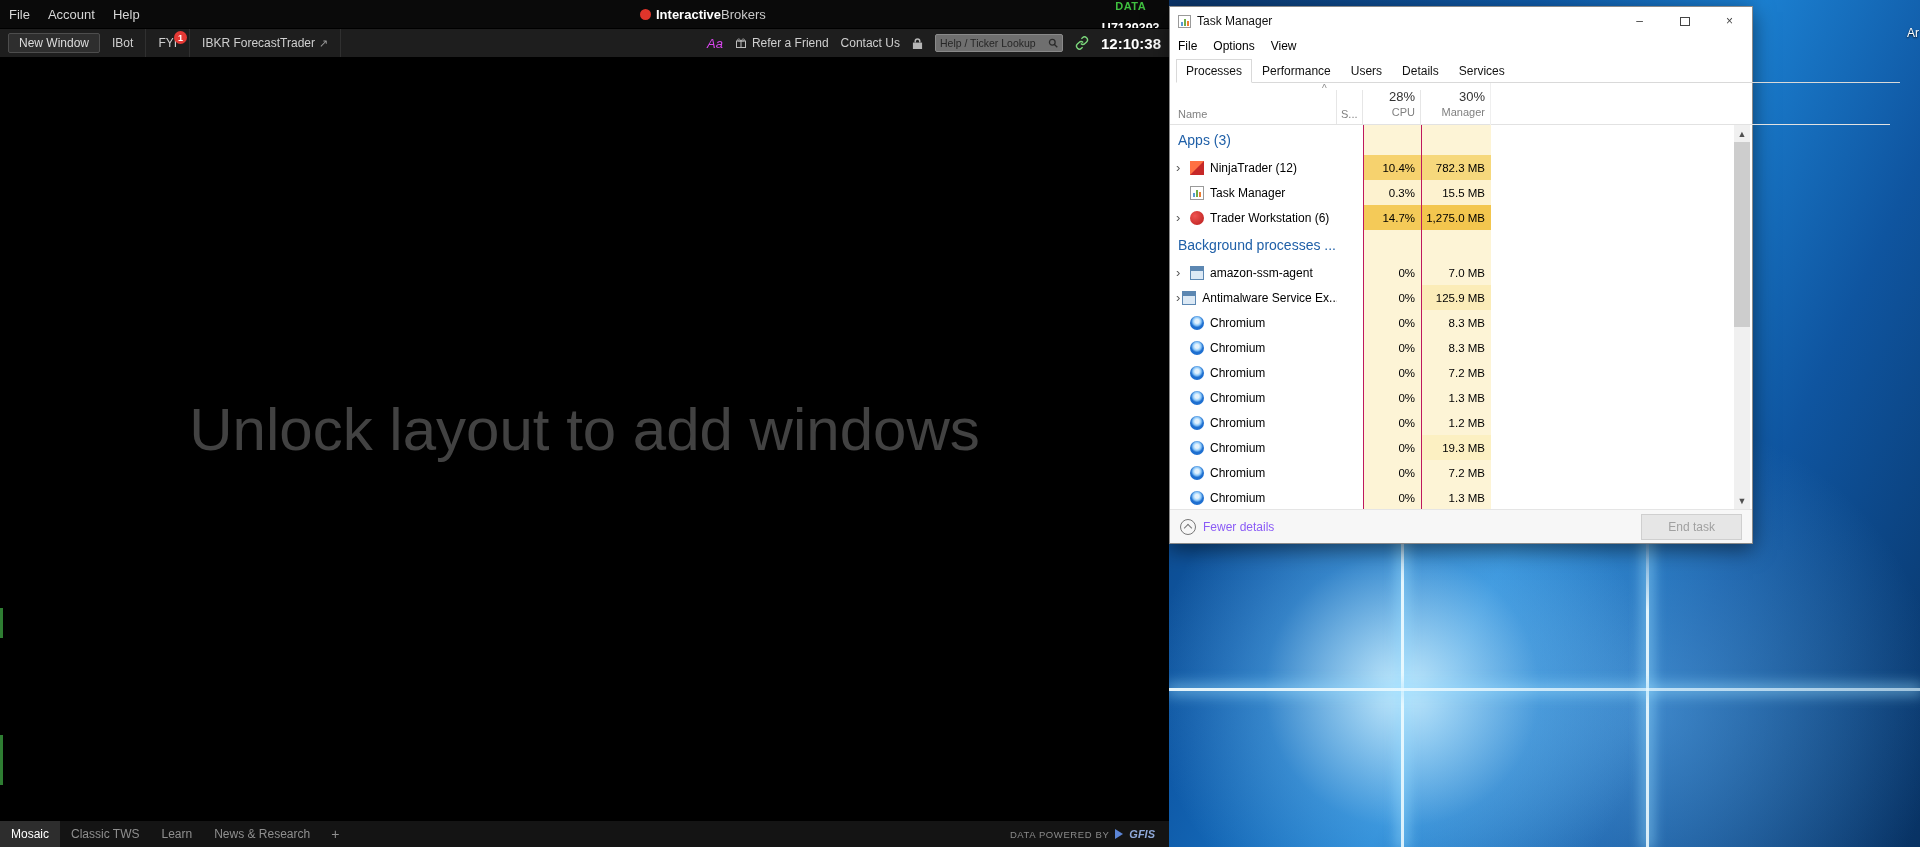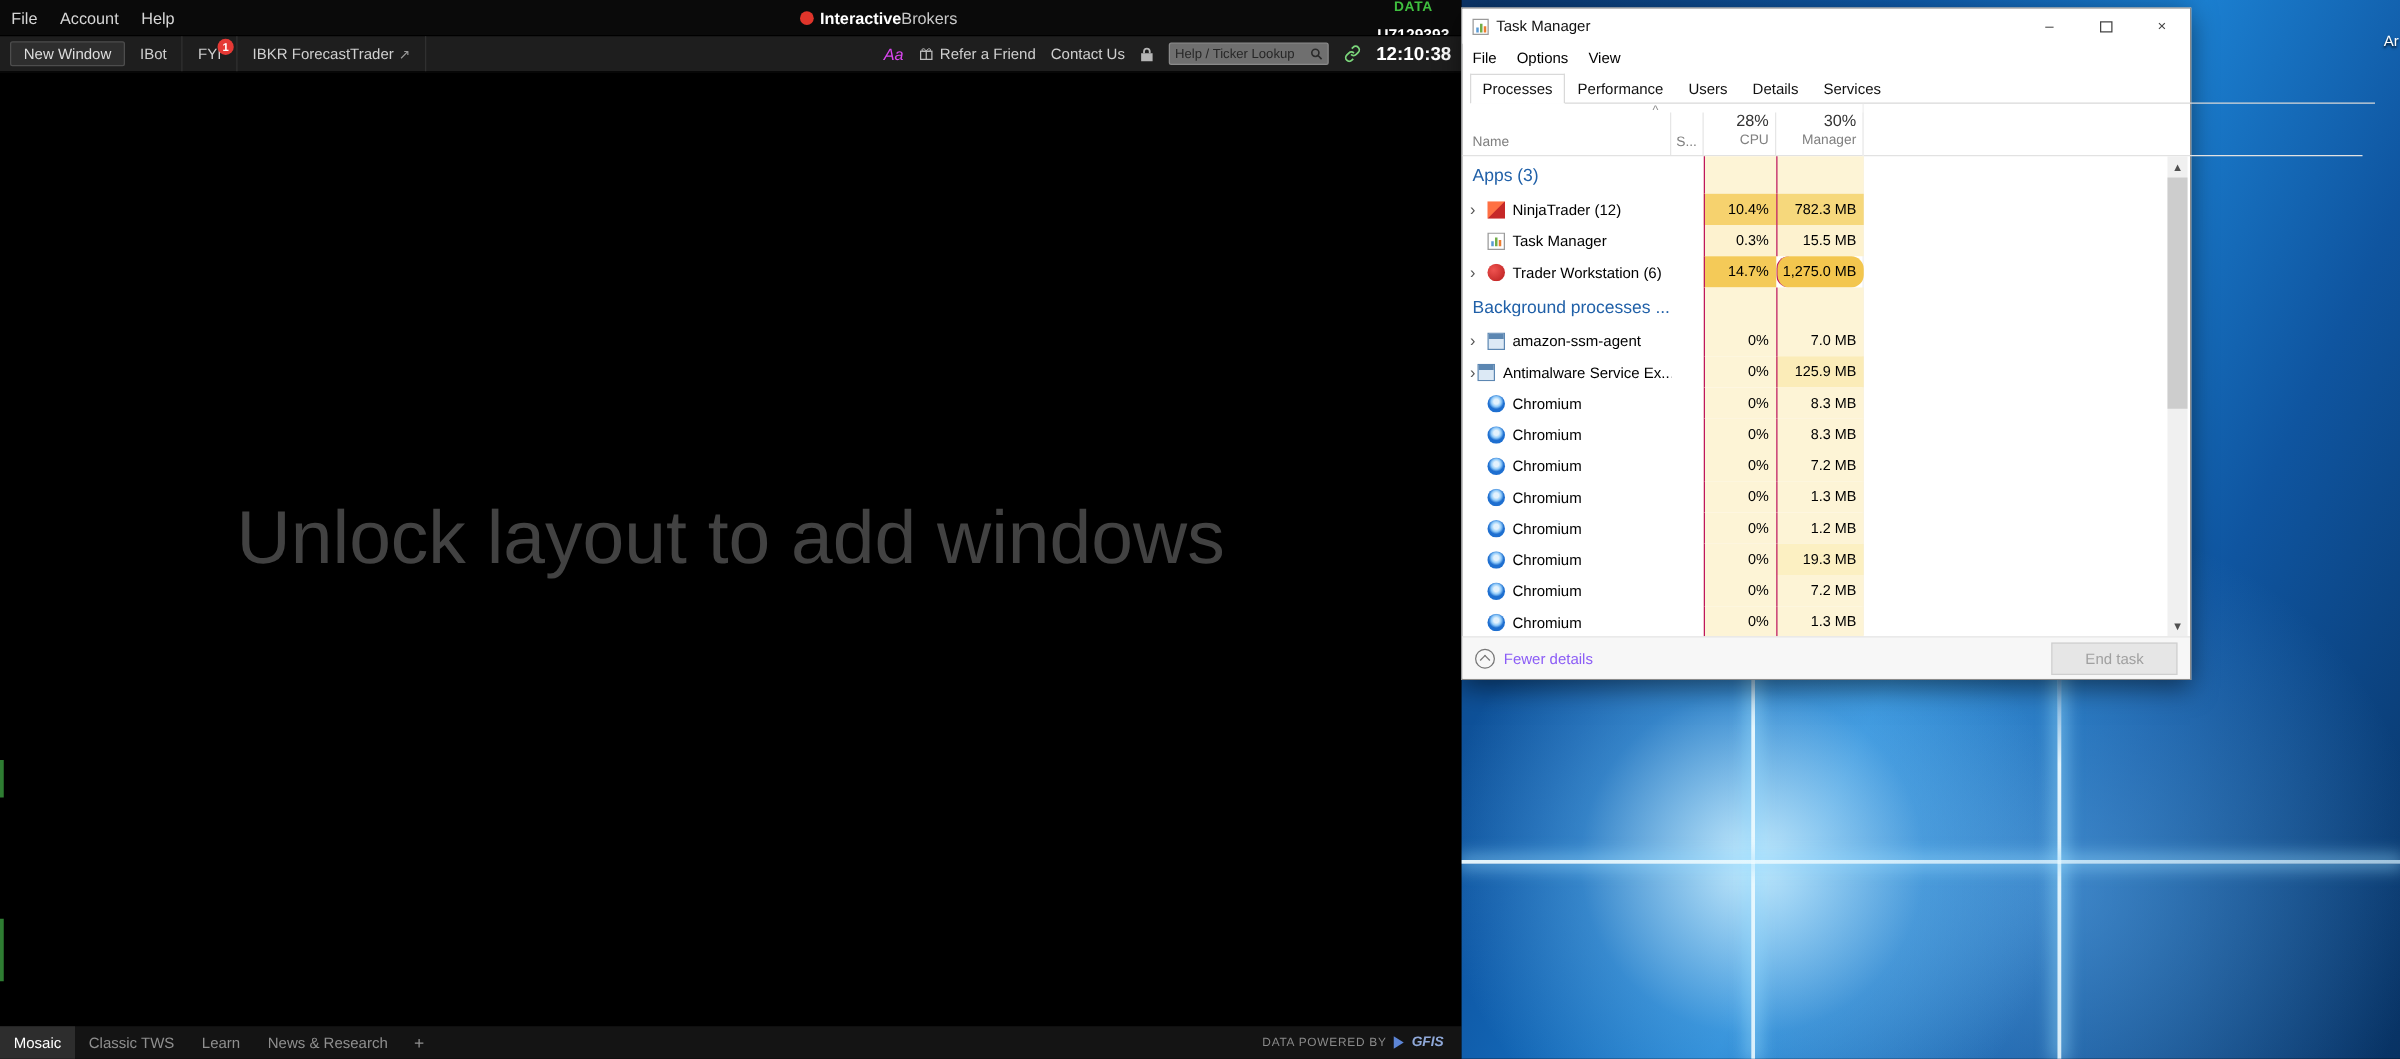--- a/index.html
+++ b/index.html
@@ -296,21 +296,21 @@
         <div class="cell mem" style="background: rgb(253, 242, 207);">15.5 MB</div>
       </div>
       <div class="tm-row">
         <div class="c-name">
           <span class="expander">›</span>
           <span class="pic trader-workstation-icon"></span>
           <span class="pname">Trader Workstation (6)</span>
         </div>
         <div class="c-status"></div>
         <div class="cell cpu" style="background: rgb(244, 202, 88);">14.7%</div>
-        <div class="cell mem" style="background: rgb(243, 198, 78); border-radius: 10px;">1,275.0 MB</div>
+        <div class="cell mem" style="background: rgb(243, 198, 78);">1,275.0 MB</div>
       </div>
       <div class="tm-group-row">
         <div class="gh-label">Background processes ...</div>
         <div class="cell cpu" style="background: rgb(253, 244, 214);"></div>
         <div class="cell mem" style="background: rgb(253, 244, 214);"></div>
       </div>
       <div class="tm-row">
         <div class="c-name">
           <span class="expander">›</span>
           <span class="pic app-window-icon"></span>

